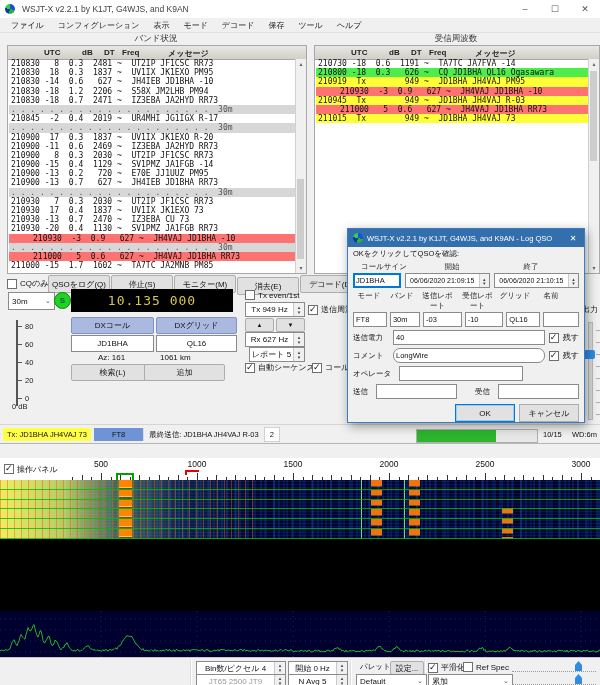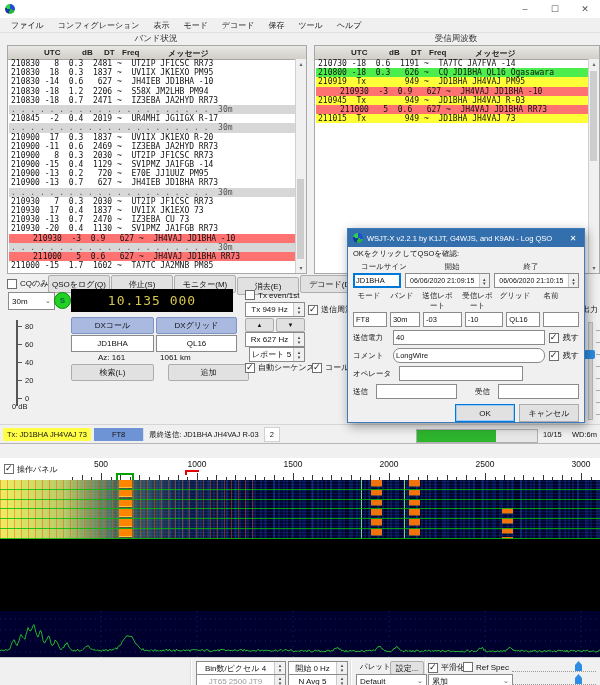--- a/index.html
+++ b/index.html
@@ -127,20 +127,21 @@
   .sl-handle{position:absolute;top:0;width:7px;height:10px;background:#2d8ce3;clip-path:polygon(0 40%,50% 0,100% 40%,100% 100%,0 100%);}
   .groove{position:absolute;width:1px;background:#dcdcdc;border-right:1px solid #fff;}
 </style>
 </head>
 <body>
 
 <div id="screen">
 
   <div class="abs" id="titlebar">
     <span class="appicon"></span>
+    <span id="title-text">WSJT-X   v2.2.1   by K1JT, G4WJS, and K9AN</span>
     <span class="winbtns">
       <span class="winbtn">–</span>
       <span class="winbtn">☐</span>
       <span class="winbtn">✕</span>
     </span>
   </div>
 
   <div class="abs" id="menubar">
       <span class="menuitem">ファイル</span>
       <span class="menuitem">コンフィグレーション</span>
@@ -218,21 +219,21 @@
     </div>
   <div class="abs" id="meter-unit" style="left:12px;top:402px;font-size:7.5px;color:#222;">0 dB</div>
 
   <div class="abs btn btn-blue" style="left:71px;top:317px;width:81px;height:15px;">DXコール</div>
   <div class="abs btn btn-blue" style="left:156px;top:317px;width:79px;height:15px;">DXグリッド</div>
   <div class="abs field" style="left:71px;top:335px;width:81px;height:15px;">JD1BHA</div>
   <div class="abs field" style="left:156px;top:335px;width:79px;height:15px;">QL16</div>
   <div class="abs" style="left:98px;top:353px;font-size:8px;">Az: 161</div>
   <div class="abs" style="left:160px;top:353px;font-size:8px;">1061 km</div>
   <div class="abs btn" style="left:71px;top:364px;width:81px;height:15px;">検索(L)</div>
-  <div class="abs btn" style="left:168px;top:364px;width:79px;height:15px;">追加</div>
+  <div class="abs btn" style="left:144px;top:364px;width:79px;height:15px;">追加</div>
 
 
   <div class="abs cbrow" style="left:245px;top:290px;">
     <span class="cb"></span>
     <span class="cblab">Tx even/1st</span>
   </div>
   <div class="abs spin" style="left:245px;top:302px;width:58px;height:13px;">
     <span class="sval">Tx  949  Hz</span>
       <span class="sarr">
         <span>▴</span>

